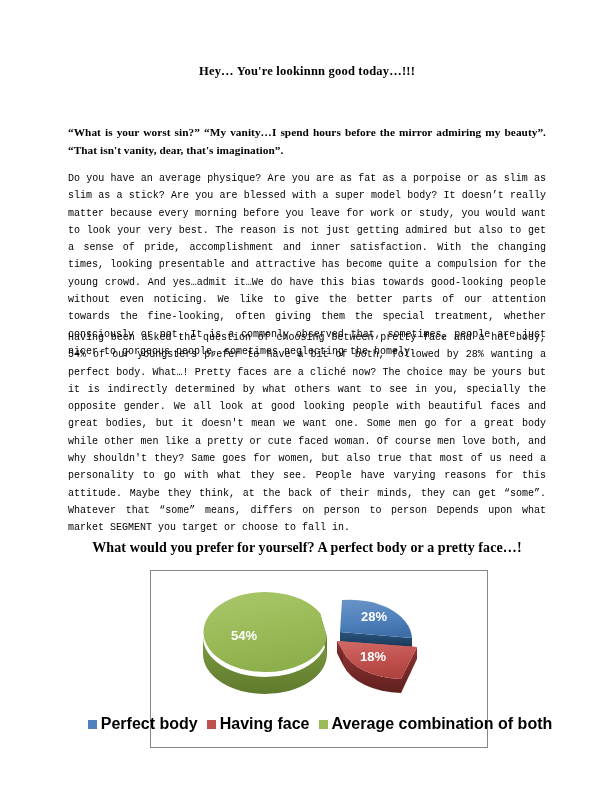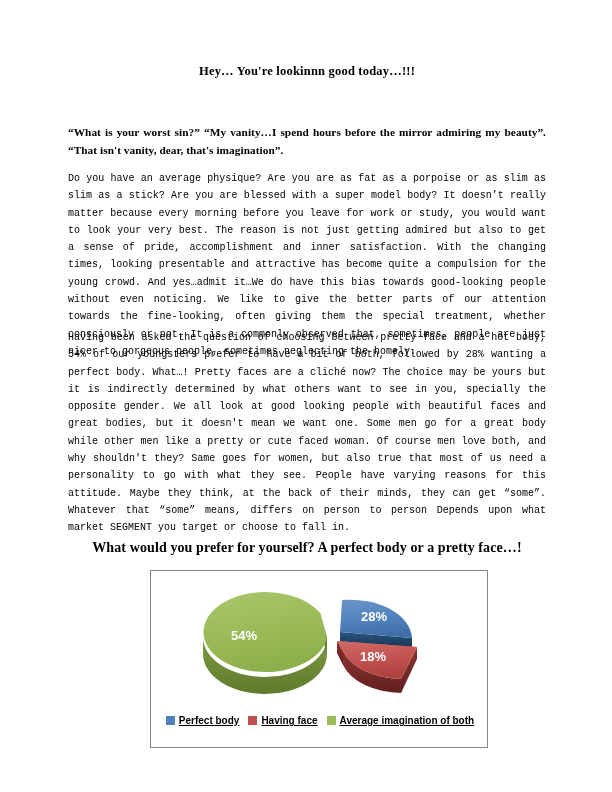--- a/index.html
+++ b/index.html
@@ -127,25 +127,24 @@
     gap: 4px;
   }
   .legend-swatch {
     width: 9px;
     height: 9px;
     display: inline-block;
     flex: 0 0 auto;
   }
   .legend-label {
     font-family: "Liberation Sans", "DejaVu Sans", sans-serif;
-    font-size: 10px;
+    font-size: 16px;
     font-weight: bold;
     color: #000000;
     white-space: nowrap;
-    text-decoration: underline;
   }
 </style>
 </head>
 <body>
 
 <div class="page">
 
   <div class="doc-title">Hey… You're lookinnn good today…!!!</div>
 
   <div class="quote-lead">“What is your worst sin?” “My vanity…I spend hours before the mirror admiring my beauty”.  “That isn't vanity, dear, that's imagination”.</div>
@@ -253,18 +252,18 @@
       <div class="legend-item">
         <span class="legend-swatch" style="background:#4F81BD"></span>
         <span class="legend-label">Perfect body</span>
       </div>
       <div class="legend-item">
         <span class="legend-swatch" style="background:#C0504D"></span>
         <span class="legend-label">Having face</span>
       </div>
       <div class="legend-item">
         <span class="legend-swatch" style="background:#9BBB59"></span>
-        <span class="legend-label">Average imagination of both</span>
+        <span class="legend-label">Average combination of both</span>
       </div>
     </div>
 
   </div>
 </div>
 
 </body></html>

